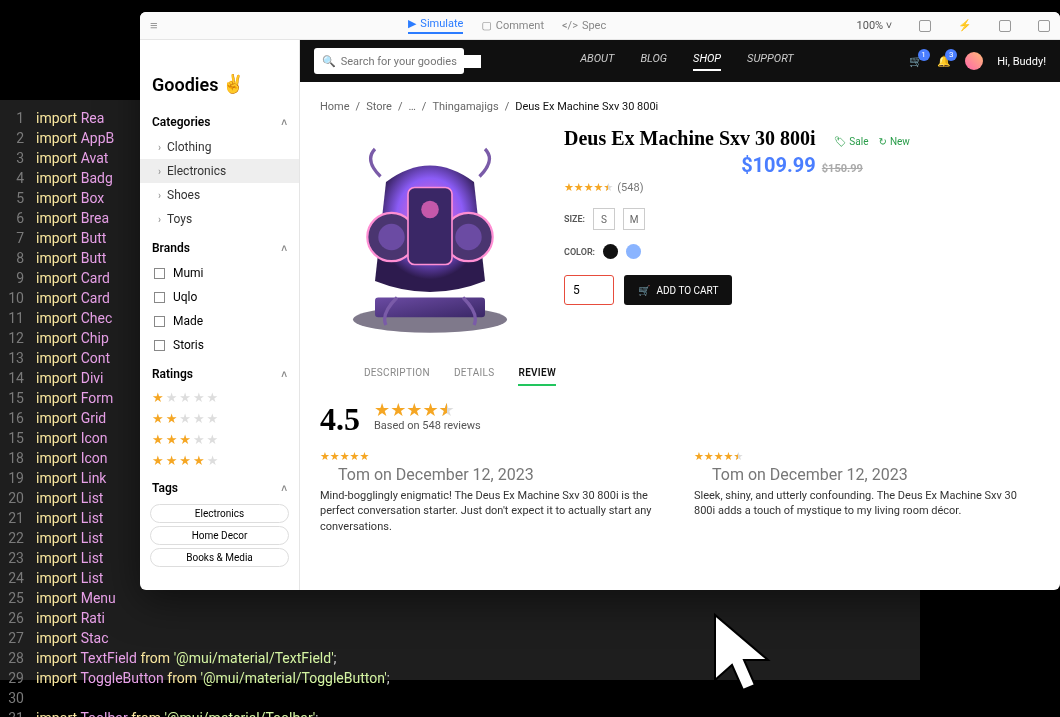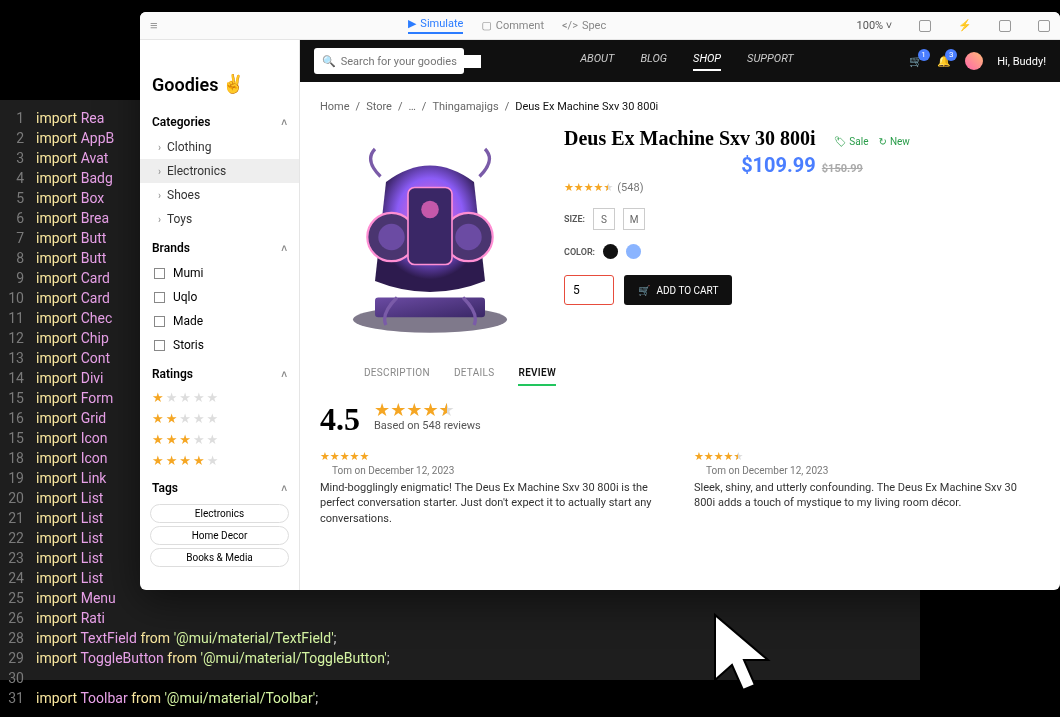--- a/index.html
+++ b/index.html
@@ -80,21 +80,21 @@
 .tab.active { color: #111; border-bottom: 2px solid #22c55e; font-weight: 600; }
 
 .review-summary { display: flex; align-items: flex-start; gap: 14px; margin-bottom: 12px; }
 .big-score { font-size: 32px; font-family: Georgia, serif; font-weight: 700; }
 .summary-stars { font-size: 18px; color: #f5a623; line-height: 1; }
 .based-on { font-size: 11px; color: #555; }
 
 .reviews { display: flex; gap: 28px; }
 .review { flex: 1; font-size: 11px; }
 .review-stars { color: #f5a623; font-size: 11px; }
-.review-meta { color: #777; font-size: 10px; margin: 2px 12px 4px; }
+.review-meta { color: #777; font-size: 16px; margin: 2px 18px 4px; }
 .review-text { color: #333; line-height: 1.4; }
 
 .cursor-overlay { position: absolute; left: 710px; top: 610px; pointer-events: none; }
 .hamburger { font-size: 13px; color: #999; }
 .chevron { font-size: 10px; color: #888; }
 .tool-icon { width: 12px; height: 12px; border: 1px solid #999; border-radius: 2px; display: inline-block; }
 </style>
 </head>
 <body>
 
@@ -195,20 +195,24 @@
       <span class="line-num">24</span>
       <span><span class="kw-import">import</span> <span class="kw-name">List</span></span>
     </div>
     <div class="code-line">
       <span class="line-num">25</span>
       <span><span class="kw-import">import</span> <span class="kw-name">Menu</span></span>
     </div>
     <div class="code-line">
       <span class="line-num">26</span>
       <span><span class="kw-import">import</span> <span class="kw-name">Rati</span></span>
+    </div>
+    <div class="code-line">
+      <span class="line-num">27</span>
+      <span><span class="kw-import">import</span> <span class="kw-name">Stac</span></span>
     </div>
     <div class="code-line">
       <span class="line-num">28</span>
       <span><span class="kw-import">import</span> <span class="kw-name">TextField</span> <span class="kw-from">from</span> <span class="kw-str">'@mui/material/TextField'</span>;</span>
     </div>
     <div class="code-line">
       <span class="line-num">29</span>
       <span><span class="kw-import">import</span> <span class="kw-name">ToggleButton</span> <span class="kw-from">from</span> <span class="kw-str">'@mui/material/ToggleButton'</span>;</span>
     </div>
     <div class="code-line">

